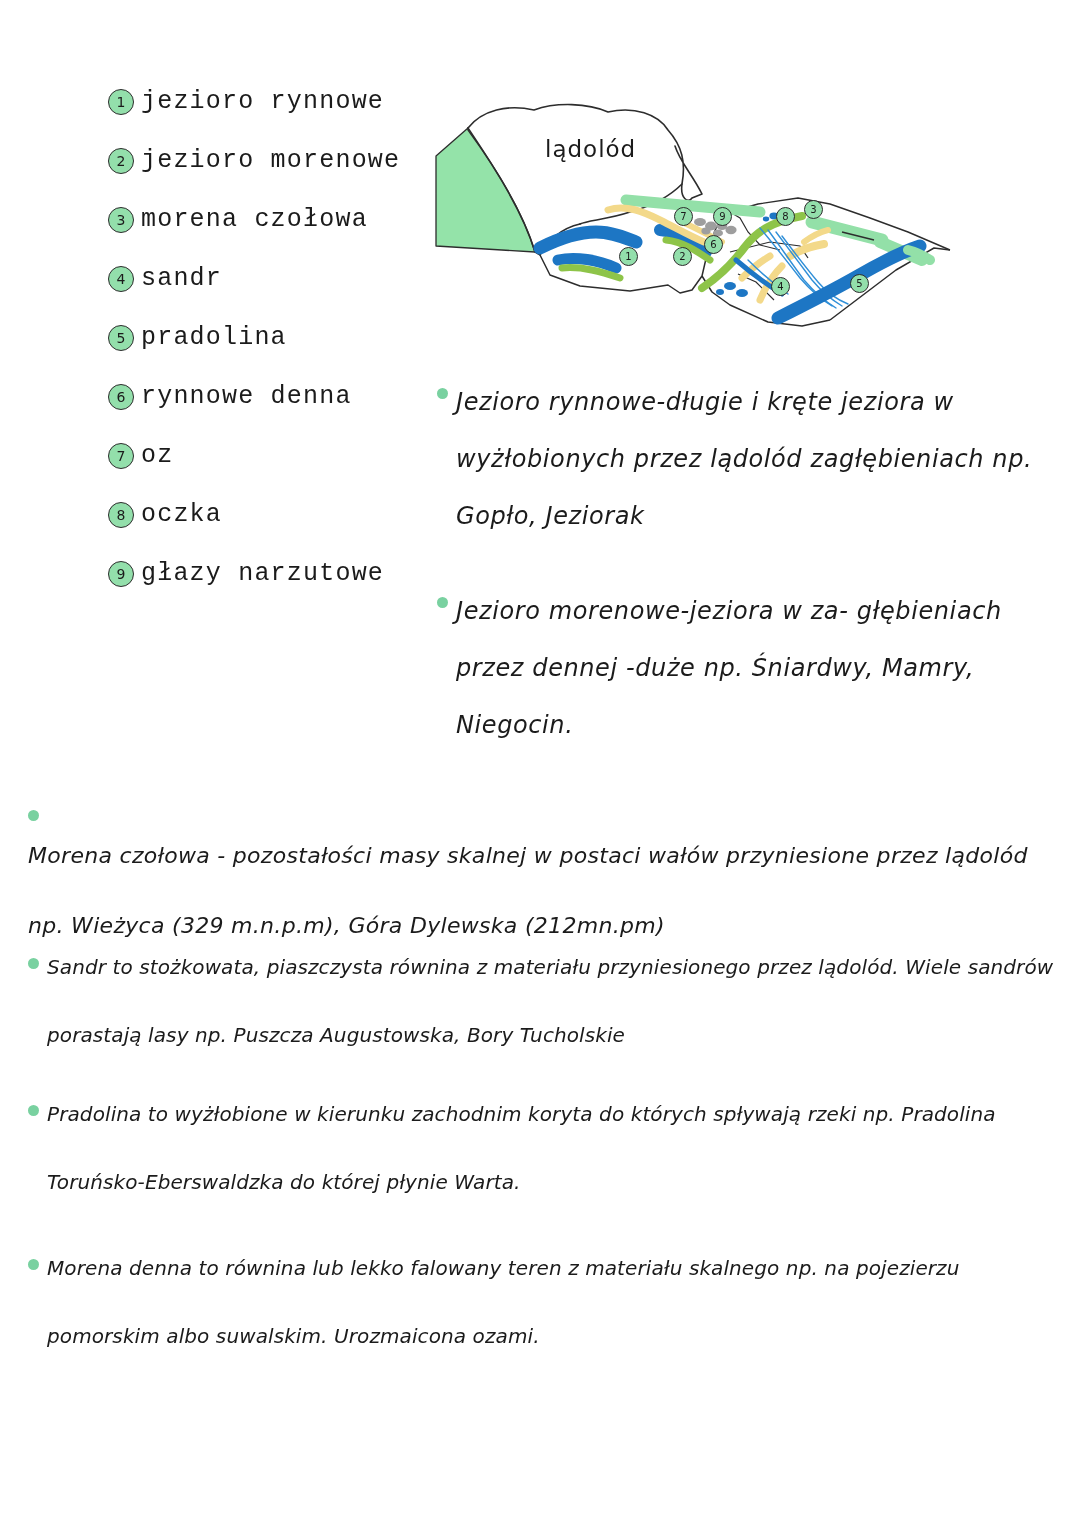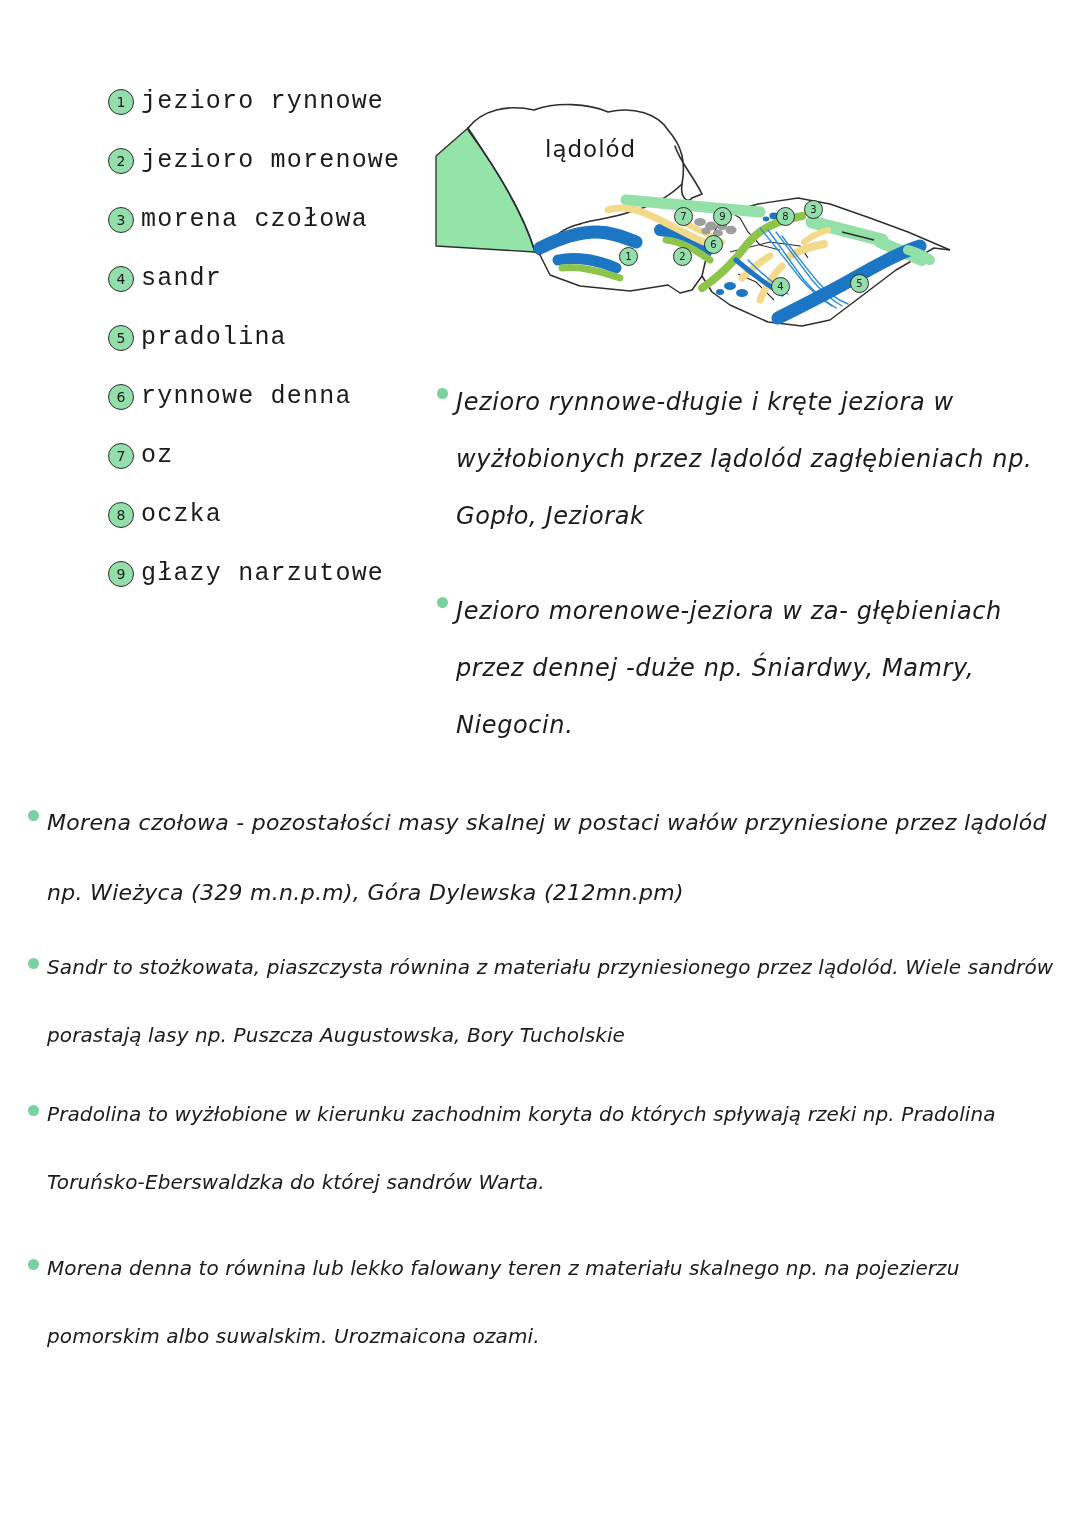--- a/index.html
+++ b/index.html
@@ -125,21 +125,21 @@
     letter-spacing: 0.3px;
   }
   .note-wide.compact .note-text {
     font-size: 20px;
     line-height: 68px;
     letter-spacing: 0.1px;
   }
   .note-wide.compact .dot { margin-top: 25px; }
   .note-wide .dot { margin-top: 22px; }
 
-  #note-morena-czolowa { top: 788px; }
+  #note-morena-czolowa { top: 788px; flex-direction: column; }
   #note-sandr { top: 933px; }
   #note-pradolina { top: 1080px; }
   #note-morena-denna { top: 1234px; }
 
   #note-jezioro-rynnowe { top: 374px; }
   #note-jezioro-morenowe { top: 583px; }
 </style>
 </head>
 <body>
 
@@ -292,21 +292,21 @@
     <span class="note-text">Morena  czołowa - pozostałości masy skalnej w postaci wałów przyniesione przez lądolód np. Wieżyca (329 m.n.p.m), Góra Dylewska (212mn.pm)</span>
   </div>
 
   <div class="note note-wide compact" id="note-sandr">
     <span class="dot"></span>
     <span class="note-text">Sandr  to  stożkowata, piaszczysta  równina z materiału  przyniesionego przez lądolód. Wiele sandrów porastają lasy np. Puszcza Augustowska, Bory Tucholskie</span>
   </div>
 
   <div class="note note-wide compact" id="note-pradolina">
     <span class="dot"></span>
-    <span class="note-text">Pradolina to wyżłobione w kierunku zachodnim koryta do których spływają rzeki np. Pradolina Toruńsko-Eberswaldzka do której sandrów Warta.</span>
+    <span class="note-text">Pradolina to wyżłobione w kierunku zachodnim koryta do których spływają rzeki np. Pradolina Toruńsko-Eberswaldzka do której płynie Warta.</span>
   </div>
 
   <div class="note note-wide compact" id="note-morena-denna">
     <span class="dot"></span>
     <span class="note-text">Morena denna to równina lub lekko falowany teren z materiału skalnego np. na pojezierzu pomorskim albo  suwalskim. Urozmaicona ozami.</span>
   </div>
 
 </div>
 
 </body></html>

